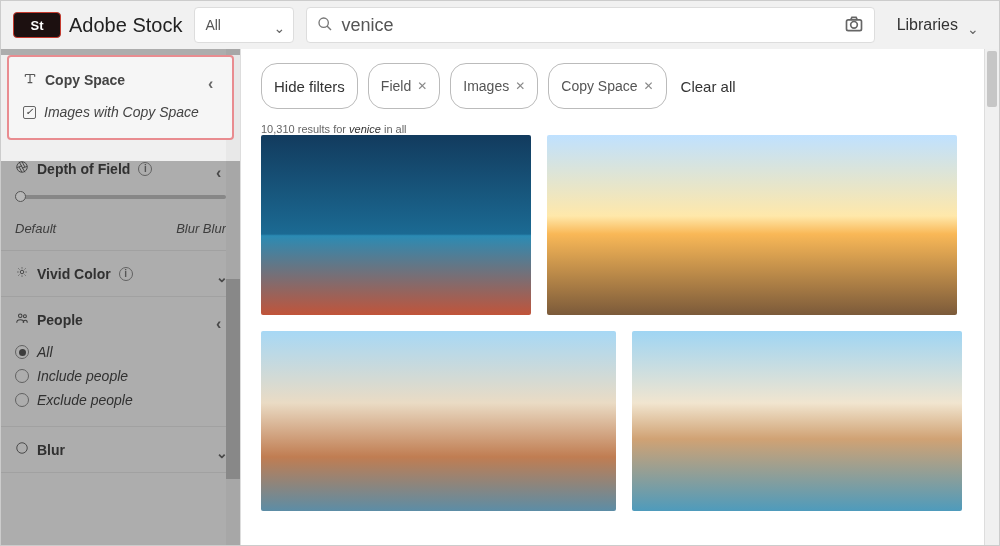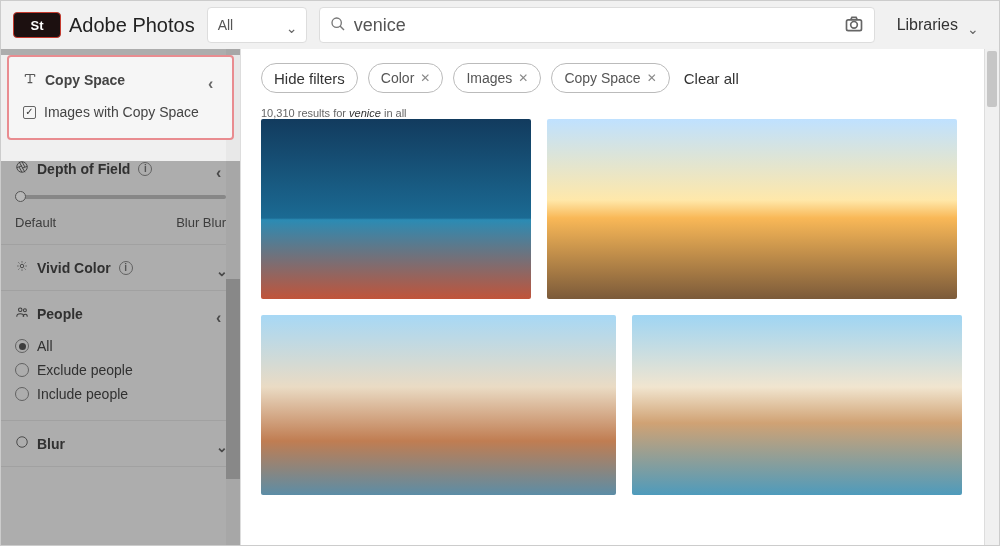--- a/index.html
+++ b/index.html
@@ -96,21 +96,21 @@
   .filter-section {
     padding: 14px 14px;
     border-bottom:1px solid #e0e0e0;
     position:relative;
   }
   .filter-head {
     display:flex; align-items:center; justify-content:space-between;
     font-weight:600; color:#444; font-size:14px;
   }
   .filter-head-left { display:flex; align-items:center; gap:8px; }
-  .filter-body { margin-top:12px; font-size:14px; color:#444; }
+  .filter-body { margin-top:12px; font-size:14px; color:#444;font-style:italic; }
   .radio-row, .check-row {
     display:flex; align-items:center; gap:8px; padding:4px 0;
   }
   .radio-dot {
     width:14px; height:14px; border-radius:50%; border:1.5px solid #888;
     display:inline-flex; align-items:center; justify-content:center;
   }
   .radio-dot.sel::after{content:"";width:7px;height:7px;border-radius:50%;background:#555;}
   .checkbox {
     width:13px; height:13px; border:1.5px solid #666; border-radius:2px;
@@ -131,31 +131,31 @@
 
   
   .slider-track {
     width:100%; height:4px; background:#bbb; border-radius:2px; position:relative;
     margin-top:18px;
   }
   .slider-handle {
     width:11px; height:11px; border-radius:50%; background:#fff; border:1.5px solid #777;
     position:absolute; top:-4px; left:0;
   }
-  .slider-labels { display:flex; justify-content:space-between; font-size:13px; color:#555; margin-top:16px;}
+  .slider-labels { display:flex; justify-content:space-between; font-size:13px; color:#555; margin-top:22px;}
 
   
   .results { flex:1; padding:14px 20px; overflow:hidden; background:#fff; }
   .filter-chips {
     display:flex; align-items:center; gap:10px; margin-bottom:14px;
   }
   .chip {
     border:1px solid #bbb;
     border-radius:16px;
-    height:30px;
+    height:46px;
     padding:0 12px;
     display:flex; align-items:center; gap:6px;
     font-size:14px; color:#555;
     background:#fff;
   }
   .chip.hide { font-size:15px; color:#333; }
   .chip-x { font-size:12px; color:#888; }
   .clear-all { font-size:15px; color:#333; margin-left:4px; }
 
   .results-count {
@@ -206,21 +206,21 @@
     position:absolute; top:2px; left:2px; right:2px; height:56px;
     background:#c6c6c6; border-radius:2px;
   }
 </style>
 </head>
 <body>
 
 <div class="header">
   <div class="brand">
     <div class="brand-logo">St</div>
-    <div class="brand-name">Adobe Photos</div>
+    <div class="brand-name">Adobe Stock</div>
   </div>
 
   <div class="category-select">
     <span>All</span>
     <span class="chev down"></span>
   </div>
 
   <div class="searchbar">
     <span>
       <svg width="16" height="16" viewBox="0 0 24 24" fill="none" stroke="#777" stroke-width="2">
@@ -324,25 +324,25 @@
         </div>
         <span class="chev left"></span>
       </div>
       <div class="filter-body">
         <label class="radio-row">
           <span class="radio-dot sel"></span>
           <span>All</span>
         </label>
         <label class="radio-row">
           <span class="radio-dot"></span>
-          <span>Exclude people</span>
+          <span>Include people</span>
         </label>
         <label class="radio-row">
           <span class="radio-dot"></span>
-          <span>Include people</span>
+          <span>Exclude people</span>
         </label>
       </div>
     </div>
 
     <div class="filter-section">
       <div class="filter-head">
         <div class="filter-head-left">
           <span>
             <svg width="14" height="14" viewBox="0 0 24 24" stroke="#555" stroke-width="1.5" fill="none">
               <circle cx="12" cy="12" r="9"></circle>
@@ -362,21 +362,21 @@
 
   </div>
 
   <div class="results">
 
     <div class="filter-chips">
       <div class="chip hide">
         <span>Hide filters</span>
       </div>
       <div class="chip">
-        <span>Color</span>
+        <span>Field</span>
         <span class="chip-x">✕</span>
       </div>
       <div class="chip">
         <span>Images</span>
         <span class="chip-x">✕</span>
       </div>
       <div class="chip">
         <span>Copy Space</span>
         <span class="chip-x">✕</span>
       </div>

